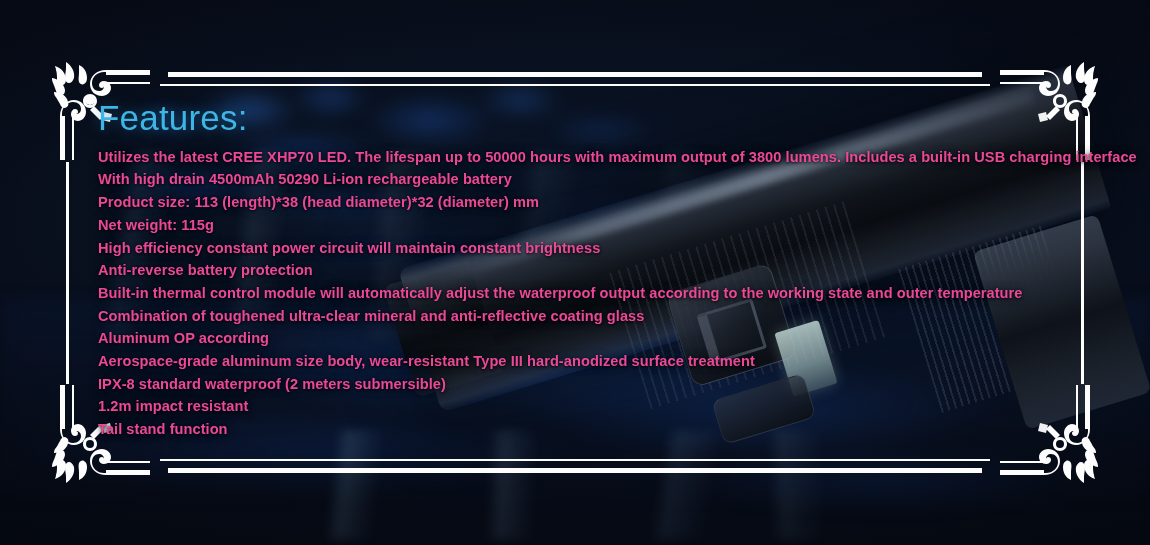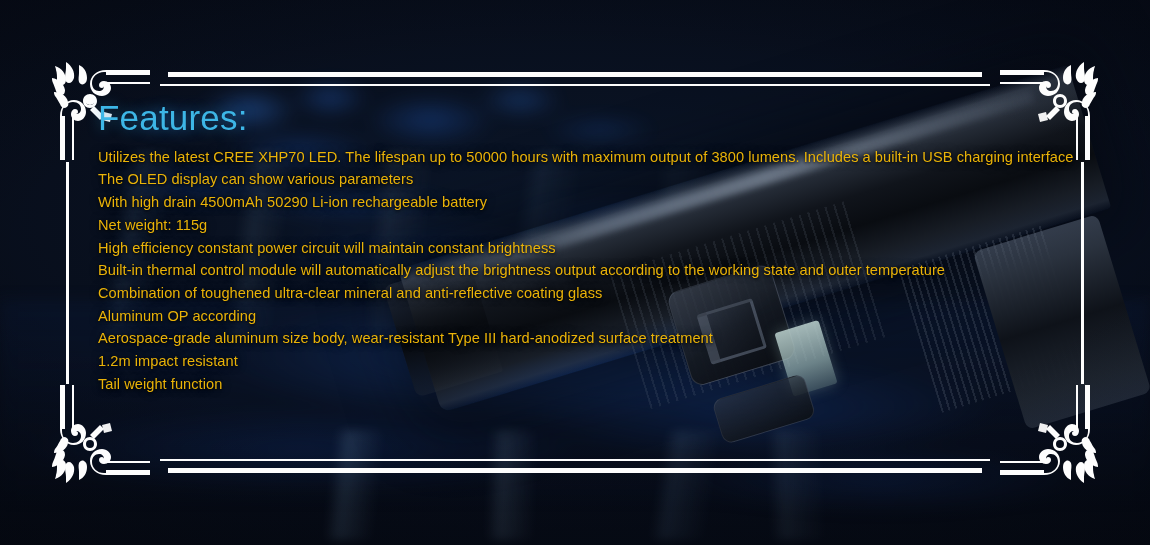--- a/index.html
+++ b/index.html
@@ -255,24 +255,24 @@
     letter-spacing:.2px;
     line-height:1.05;
     margin-bottom:9px;
     text-shadow:0 0 14px rgba(40,150,210,.45);
     white-space:nowrap;
   }
 
   #features-list { list-style:none; }
 
   #features-list li {
-    color:#eab308;
+    color:#ec4899;
     font-size:14.6px;
     line-height:22.7px;
-    font-weight:400;
+    font-weight:700;
     letter-spacing:.05px;
     white-space:nowrap;
     text-shadow:0 1px 3px rgba(0,0,0,.85), 0 0 9px rgba(0,0,0,.6);
   }
 </style>
 </head>
 <body>
 
 <div id="stage">
 
@@ -398,26 +398,28 @@
           <path d="M58 56 l8 2 -2 8 -8 -2z" opacity=".95"></path>
         </g>
       </svg>
     </div>
   </div>
 
   <div id="content">
     <h1 id="features-title">Features:</h1>
     <ul id="features-list">
         <li>Utilizes the latest CREE XHP70 LED. The lifespan up to 50000 hours with maximum output of 3800 lumens. Includes a built-in USB charging interface</li>
-        <li>The OLED display can show various parameters</li>
         <li>With high drain 4500mAh 50290 Li-ion rechargeable battery</li>
+        <li>Product size: 113 (length)*38 (head diameter)*32 (diameter) mm</li>
         <li>Net weight: 115g</li>
         <li>High efficiency constant power circuit will maintain constant brightness</li>
-        <li>Built-in thermal control module will automatically adjust the brightness output according to the working state and outer temperature</li>
+        <li>Anti-reverse battery protection</li>
+        <li>Built-in thermal control module will automatically adjust the waterproof output according to the working state and outer temperature</li>
         <li>Combination of toughened ultra-clear mineral and anti-reflective coating glass</li>
         <li>Aluminum OP according</li>
         <li>Aerospace-grade aluminum size body, wear-resistant Type III hard-anodized surface treatment</li>
+        <li>IPX-8 standard waterproof (2 meters submersible)</li>
         <li>1.2m impact resistant</li>
-        <li>Tail weight function</li>
+        <li>Tail stand function</li>
       </ul>
   </div>
 
 </div>
 
 </body></html>

